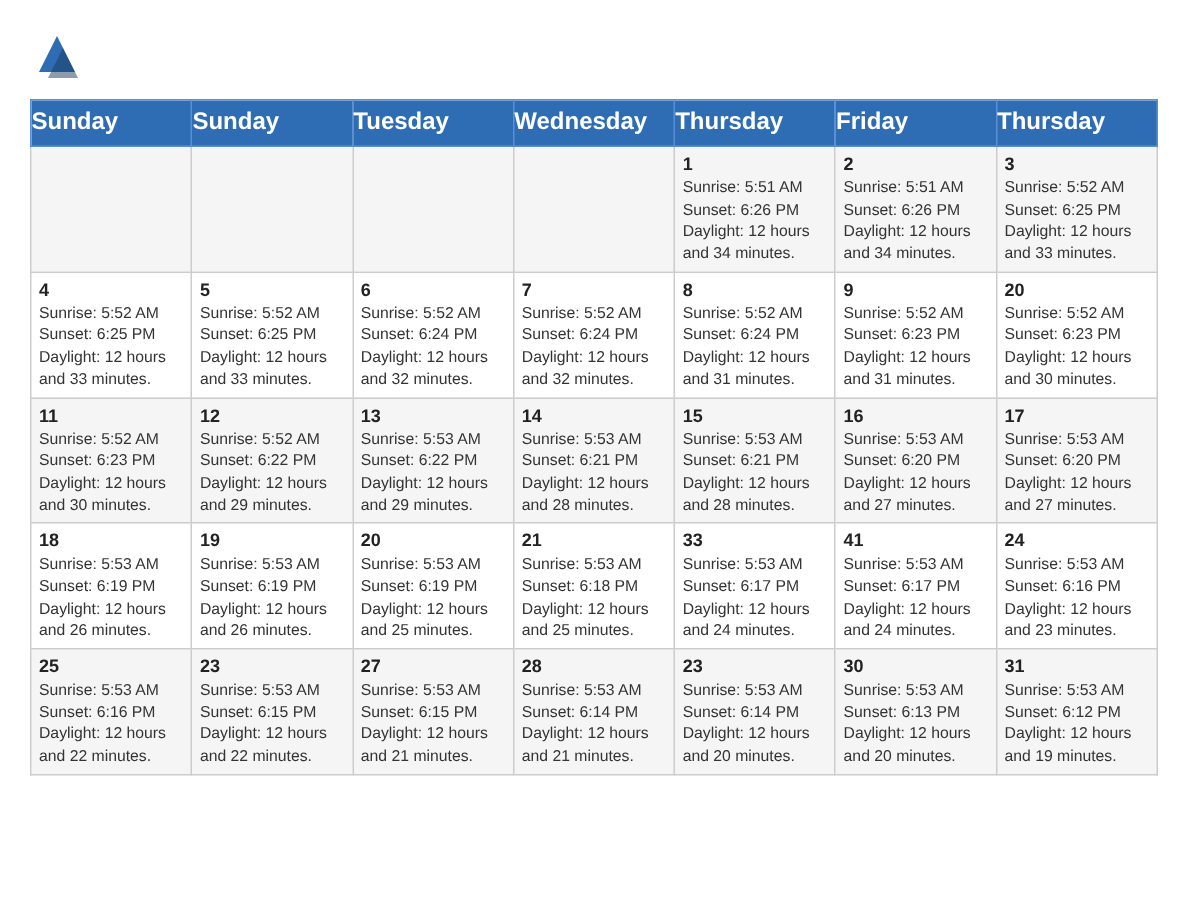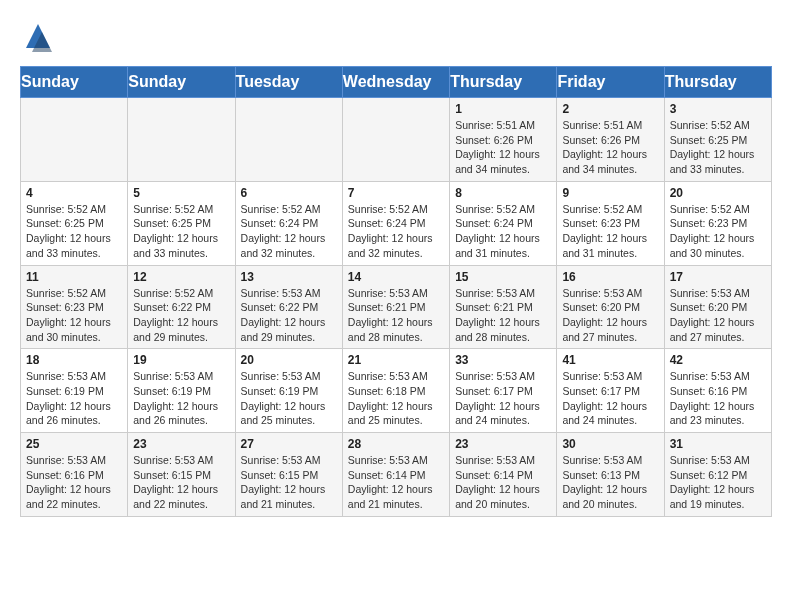--- a/index.html
+++ b/index.html
@@ -286,21 +286,21 @@
 and 24 minutes.</div>
         </td>
         <td>
           <span class="day-num">41</span>
           <div class="day-detail" style="white-space: pre-line;">Sunrise: 5:53 AM
 Sunset: 6:17 PM
 Daylight: 12 hours
 and 24 minutes.</div>
         </td>
         <td>
-          <span class="day-num">42</span>
+          <span class="day-num">24</span>
           <div class="day-detail" style="white-space: pre-line;">Sunrise: 5:53 AM
 Sunset: 6:16 PM
 Daylight: 12 hours
 and 23 minutes.</div>
         </td>
       </tr>
       <tr>
         <td>
           <span class="day-num">25</span>
           <div class="day-detail" style="white-space: pre-line;">Sunrise: 5:53 AM

